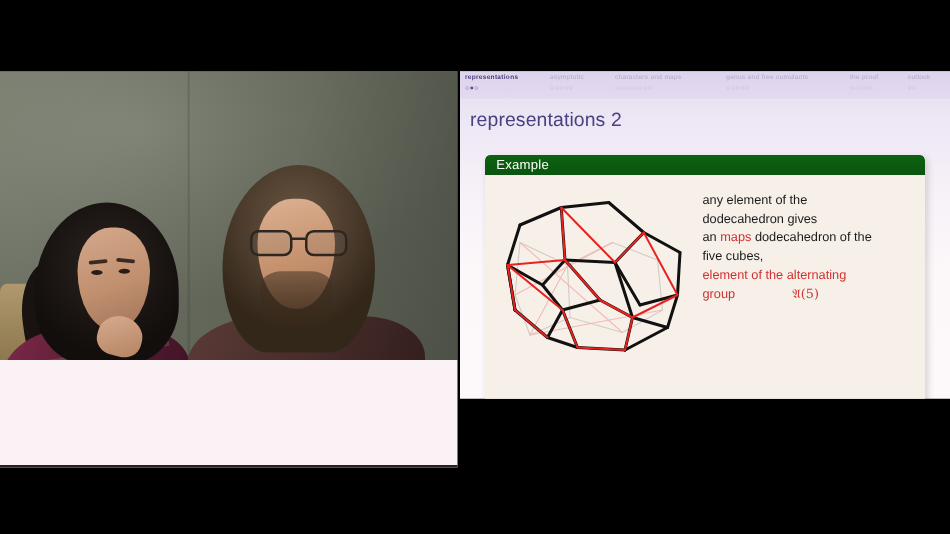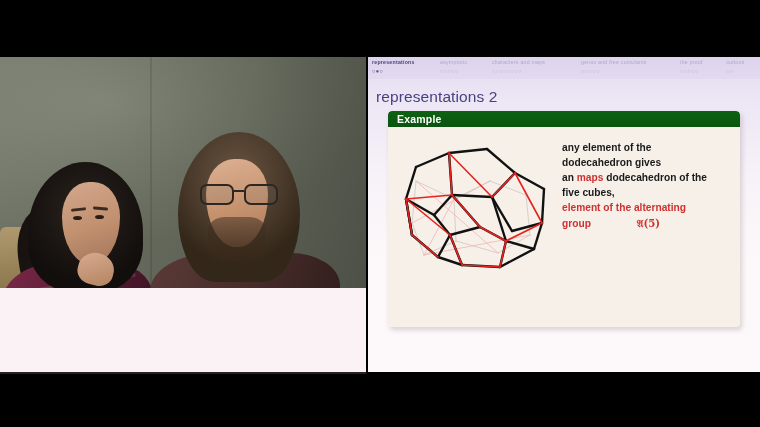--- a/index.html
+++ b/index.html
@@ -169,21 +169,21 @@
     background: #fbf2f5;
     border-bottom: 2px solid #2a2024;
   }
 
   
   #slide {
     position: absolute;
     left: 368px;
     top: 57px;
     width: 392px;
-    height: 315px;
+    height: 262px;
     background: linear-gradient(180deg,
         #e5ddf0 0%,
         #eee7f5 16%,
         #f7f2f8 38%,
         #fcf7f9 60%,
         #fdf8fa 100%);
     overflow: hidden;
   }
 
   
@@ -219,26 +219,25 @@
     top: 31px;
     font-size: 15.5px;
     color: #4a4180;
     letter-spacing: 0.1px;
   }
 
   
   #example-block {
     position: absolute;
     left: 20px;
-    top: 54px;
+    top: 67px;
     width: 352px;
     border-radius: 4px;
     box-shadow: 2px 3px 5px rgba(80,60,70,0.20);
     overflow: hidden;
-    font-weight: bold;
   }
   #example-header {
     height: 16px;
     background: #0b5c10;
     background: linear-gradient(180deg, #0d6211 0%, #0a5410 100%);
     border-radius: 4px 4px 0 0;
     display: flex;
     align-items: center;
     padding-left: 9px;
   }

